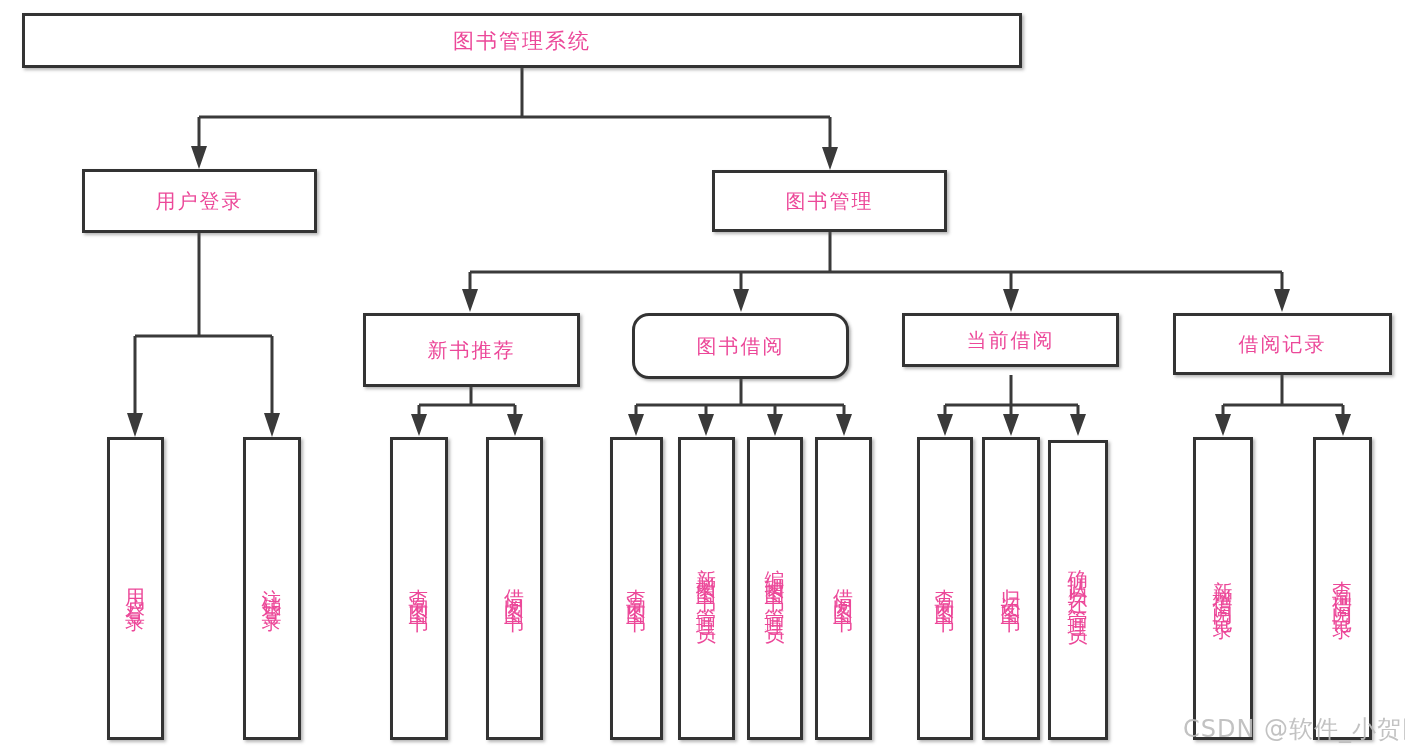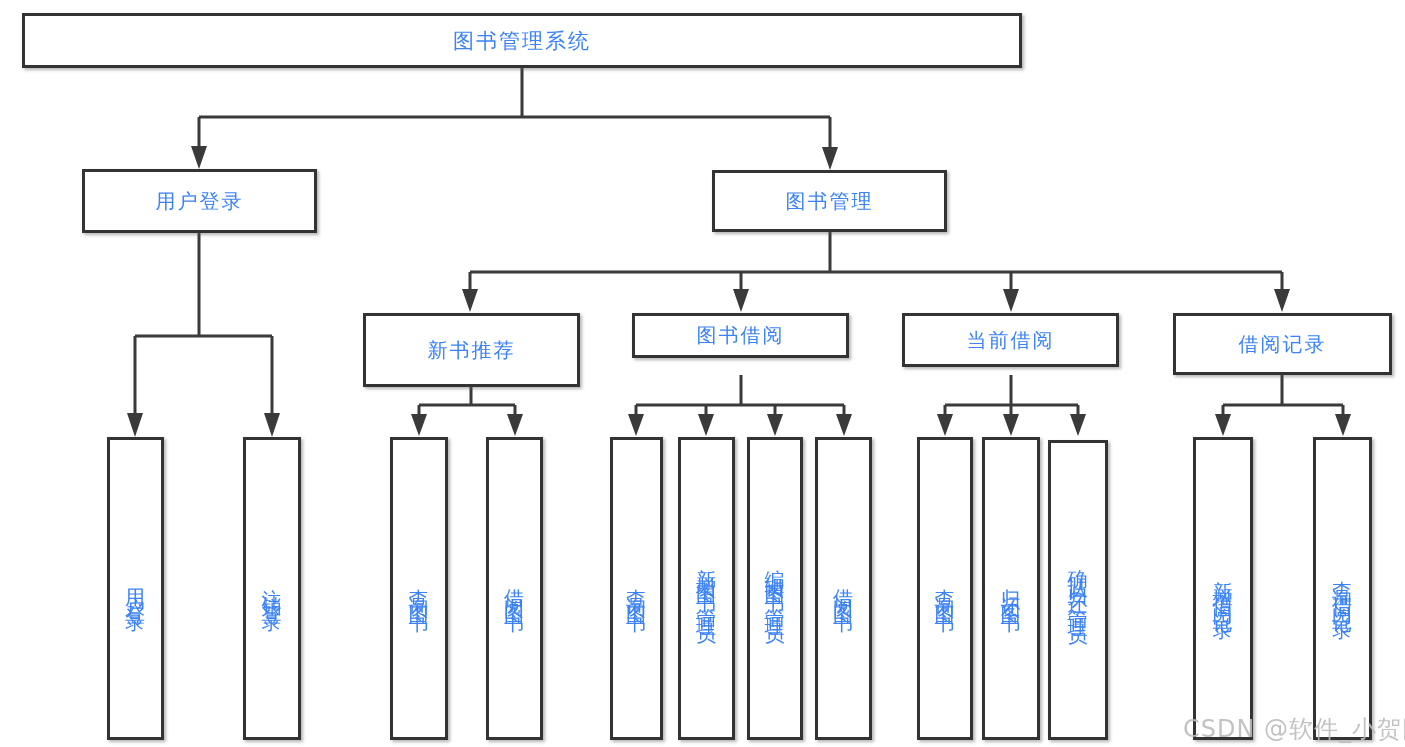--- a/index.html
+++ b/index.html
@@ -18,21 +18,21 @@
   }
   .box {
     position: absolute;
     box-sizing: border-box;
     background: #ffffff;
     border: 3px solid #333333;
     box-shadow: 2px 2px 3px rgba(90,90,90,0.45);
     display: flex;
     align-items: center;
     justify-content: center;
-    color: #3b82f6;
+    color: #ec4899;
     font-size: 20px;
     z-index: 2;
   }
   .box .lbl { white-space: nowrap; letter-spacing: 2px; }
   .box.v .lbl {
     writing-mode: vertical-rl;
     text-orientation: mixed;
     letter-spacing: 8px;
     line-height: 1;
     white-space: normal;
@@ -79,21 +79,21 @@
   <div class="box" style="left:82px; top:169px; width:235px; height:64px;">
     <span class="lbl">用户登录</span>
   </div>
   <div class="box" style="left:712px; top:170px; width:235px; height:62px;">
     <span class="lbl">图书管理</span>
   </div>
 
   <div class="box" style="left:363px; top:313px; width:217px; height:74px;">
     <span class="lbl">新书推荐</span>
   </div>
-  <div class="box" style="left:632px; top:313px; width:217px; height:45px;">
+  <div class="box" style="left:632px; top:313px; width:217px; height:66px;border-radius:17px;">
     <span class="lbl">图书借阅</span>
   </div>
   <div class="box" style="left:902px; top:313px; width:217px; height:54px;">
     <span class="lbl">当前借阅</span>
   </div>
   <div class="box" style="left:1173px; top:313px; width:219px; height:62px;">
     <span class="lbl">借阅记录</span>
   </div>
 
   <div class="box v" style="left:107px; top:437px; width:57px; height:303px;">

